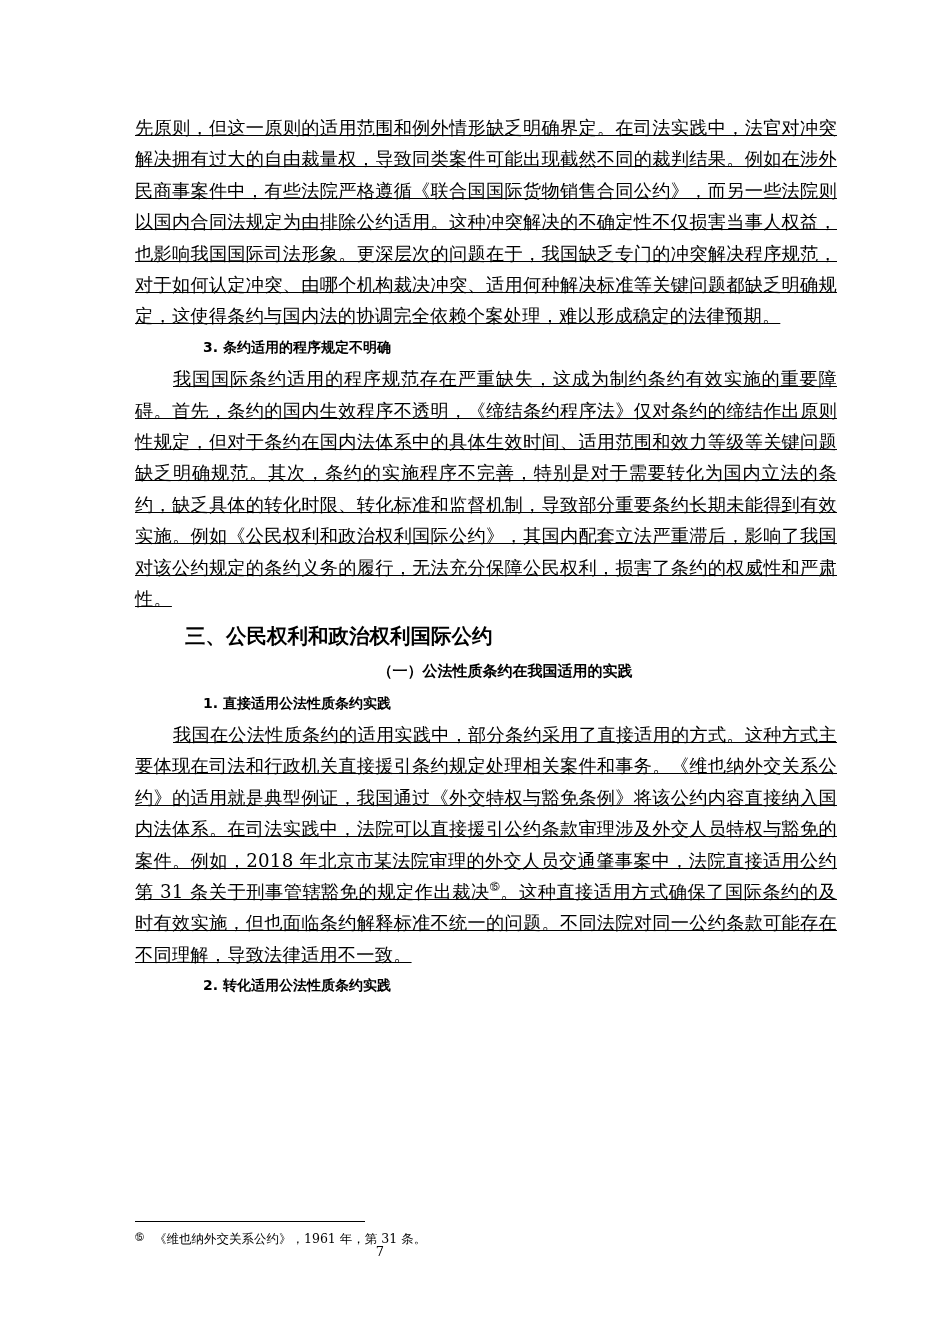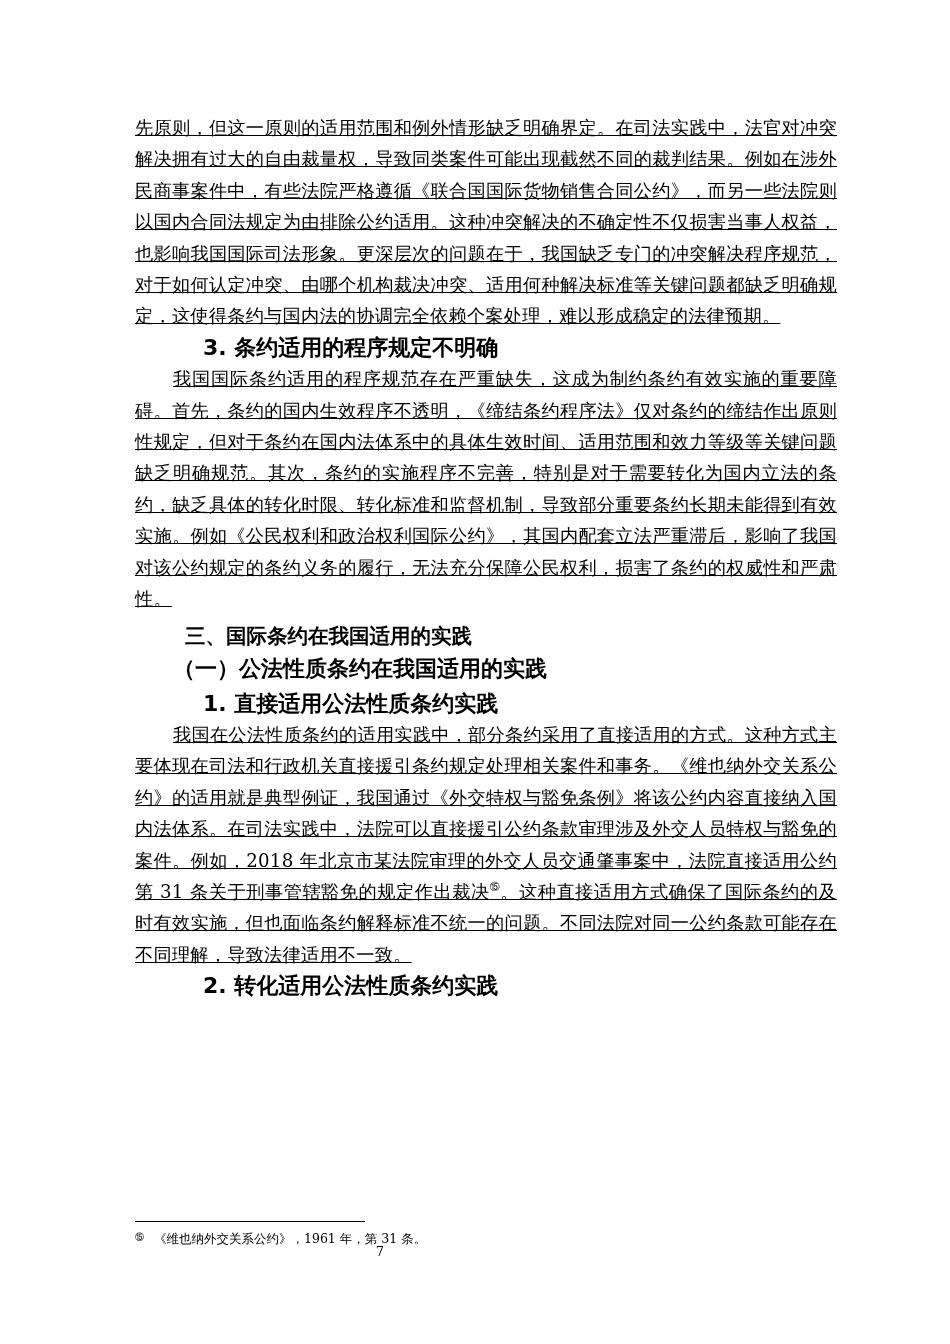--- a/index.html
+++ b/index.html
@@ -29,38 +29,39 @@
       margin: 0;
       letter-spacing: 0.25px;
       text-decoration: underline;
     }
     .para.indent {
       text-indent: 38px;
     }
     .h4 {
       font-family: "DejaVu Sans", "Liberation Sans", sans-serif;
       font-weight: bold;
-      font-size: 22px;
+      font-size: 14px;
       line-height: 31.4px;
       margin: 0;
       padding-left: 68px;
     }
     .h2 {
       font-family: "DejaVu Sans", "Liberation Sans", sans-serif;
       font-size: 20.5px;
       line-height: 36px;
       margin: 3px 0 0 0;
       padding-left: 50px;
     }
     .h3 {
-      font-family: Liberation Mono, monospace;
-      font-size: 22px;
+      font-family: Liberation Sans, sans-serif;
+      font-size: 15px;
       line-height: 34px;
       margin: 0;
       padding-left: 38px;
+      text-align: center;
     }
     sup.fnref {
       font-size: 10px;
       vertical-align: 8px;
       line-height: 0;
     }
     .footnote-rule {
       position: absolute;
       left: 135px;
       top: 1221px;
@@ -94,21 +95,21 @@
 </head>
 <body>
 
 <div class="page">
   <p class="para">先原则，但这一原则的适用范围和例外情形缺乏明确界定。在司法实践中，法官对冲突解决拥有过大的自由裁量权，导致同类案件可能出现截然不同的裁判结果。例如在涉外民商事案件中，有些法院严格遵循《联合国国际货物销售合同公约》，而另一些法院则以国内合同法规定为由排除公约适用。这种冲突解决的不确定性不仅损害当事人权益，也影响我国国际司法形象。更深层次的问题在于，我国缺乏专门的冲突解决程序规范，对于如何认定冲突、由哪个机构裁决冲突、适用何种解决标准等关键问题都缺乏明确规定，这使得条约与国内法的协调完全依赖个案处理，难以形成稳定的法律预期。</p>
 
   <p class="h4">3. 条约适用的程序规定不明确</p>
 
   <p class="para indent">我国国际条约适用的程序规范存在严重缺失，这成为制约条约有效实施的重要障碍。首先，条约的国内生效程序不透明，《缔结条约程序法》仅对条约的缔结作出原则性规定，但对于条约在国内法体系中的具体生效时间、适用范围和效力等级等关键问题缺乏明确规范。其次，条约的实施程序不完善，特别是对于需要转化为国内立法的条约，缺乏具体的转化时限、转化标准和监督机制，导致部分重要条约长期未能得到有效实施。例如《公民权利和政治权利国际公约》，其国内配套立法严重滞后，影响了我国对该公约规定的条约义务的履行，无法充分保障公民权利，损害了条约的权威性和严肃性。</p>
 
-  <h2 class="h2">三、国际条约在我国适用的实践</h2>
+  <h2 class="h2">三、公民权利和政治权利国际公约</h2>
 
   <h3 class="h3">（一）公法性质条约在我国适用的实践</h3>
 
   <p class="h4">1. 直接适用公法性质条约实践</p>
 
   <p class="para indent"><span>我国在公法性质条约的适用实践中，部分条约采用了直接适用的方式。这种方式主要体现在司法和行政机关直接援引条约规定处理相关案件和事务。《维也纳外交关系公约》的适用就是典型例证，我国通过《外交特权与豁免条例》将该公约内容直接纳入国内法体系。在司法实践中，法院可以直接援引公约条款审理涉及外交人员特权与豁免的案件。例如，2018 年北京市某法院审理的外交人员交通肇事案中，法院直接适用公约第 31 条关于刑事管辖豁免的规定作出裁决</span><sup class="fnref">⑮</sup><span>。这种直接适用方式确保了国际条约的及时有效实施，但也面临条约解释标准不统一的问题。不同法院对同一公约条款可能存在不同理解，导致法律适用不一致。</span></p>
 
   <p class="h4">2. 转化适用公法性质条约实践</p>
 
 </div>

